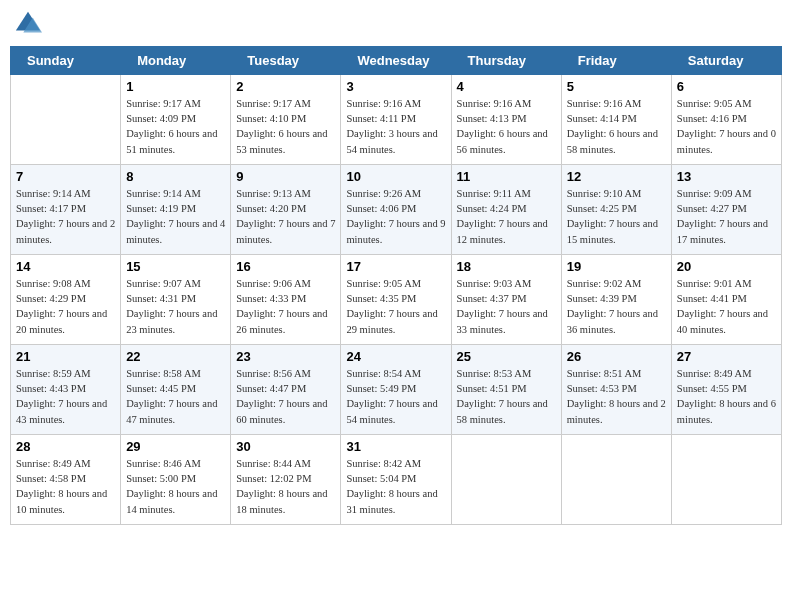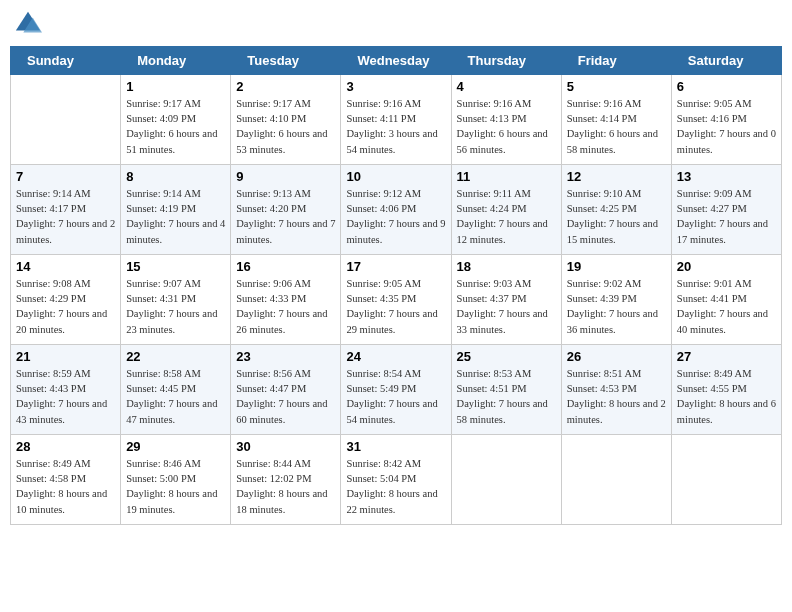--- a/index.html
+++ b/index.html
@@ -167,21 +167,21 @@
         <td>
           <span class="day-num">8</span>
           <div class="day-detail"><span>Sunrise: 9:14 AM</span><br><span>Sunset: 4:19 PM</span><br><span>Daylight: 7 hours and 4 minutes.</span></div>
         </td>
         <td>
           <span class="day-num">9</span>
           <div class="day-detail"><span>Sunrise: 9:13 AM</span><br><span>Sunset: 4:20 PM</span><br><span>Daylight: 7 hours and 7 minutes.</span></div>
         </td>
         <td>
           <span class="day-num">10</span>
-          <div class="day-detail"><span>Sunrise: 9:12 AM</span><br><span>Sunset: 4:06 PM</span><br><span>Daylight: 7 hours and 9 minutes.</span></div>
+          <div class="day-detail"><span>Sunrise: 9:26 AM</span><br><span>Sunset: 4:06 PM</span><br><span>Daylight: 7 hours and 9 minutes.</span></div>
         </td>
         <td>
           <span class="day-num">11</span>
           <div class="day-detail"><span>Sunrise: 9:11 AM</span><br><span>Sunset: 4:24 PM</span><br><span>Daylight: 7 hours and 12 minutes.</span></div>
         </td>
         <td>
           <span class="day-num">12</span>
           <div class="day-detail"><span>Sunrise: 9:10 AM</span><br><span>Sunset: 4:25 PM</span><br><span>Daylight: 7 hours and 15 minutes.</span></div>
         </td>
         <td>
@@ -249,28 +249,28 @@
           <div class="day-detail"><span>Sunrise: 8:49 AM</span><br><span>Sunset: 4:55 PM</span><br><span>Daylight: 8 hours and 6 minutes.</span></div>
         </td>
       </tr>
       <tr>
         <td>
           <span class="day-num">28</span>
           <div class="day-detail"><span>Sunrise: 8:49 AM</span><br><span>Sunset: 4:58 PM</span><br><span>Daylight: 8 hours and 10 minutes.</span></div>
         </td>
         <td>
           <span class="day-num">29</span>
-          <div class="day-detail"><span>Sunrise: 8:46 AM</span><br><span>Sunset: 5:00 PM</span><br><span>Daylight: 8 hours and 19 minutes.</span></div>
+          <div class="day-detail"><span>Sunrise: 8:46 AM</span><br><span>Sunset: 5:00 PM</span><br><span>Daylight: 8 hours and 14 minutes.</span></div>
         </td>
         <td>
           <span class="day-num">30</span>
           <div class="day-detail"><span>Sunrise: 8:44 AM</span><br><span>Sunset: 12:02 PM</span><br><span>Daylight: 8 hours and 18 minutes.</span></div>
         </td>
         <td>
           <span class="day-num">31</span>
-          <div class="day-detail"><span>Sunrise: 8:42 AM</span><br><span>Sunset: 5:04 PM</span><br><span>Daylight: 8 hours and 22 minutes.</span></div>
+          <div class="day-detail"><span>Sunrise: 8:42 AM</span><br><span>Sunset: 5:04 PM</span><br><span>Daylight: 8 hours and 31 minutes.</span></div>
         </td>
         <td class="empty-cell"></td>
         <td class="empty-cell"></td>
         <td class="empty-cell"></td>
       </tr>
     </tbody>
 </table>
 
 </body></html>

